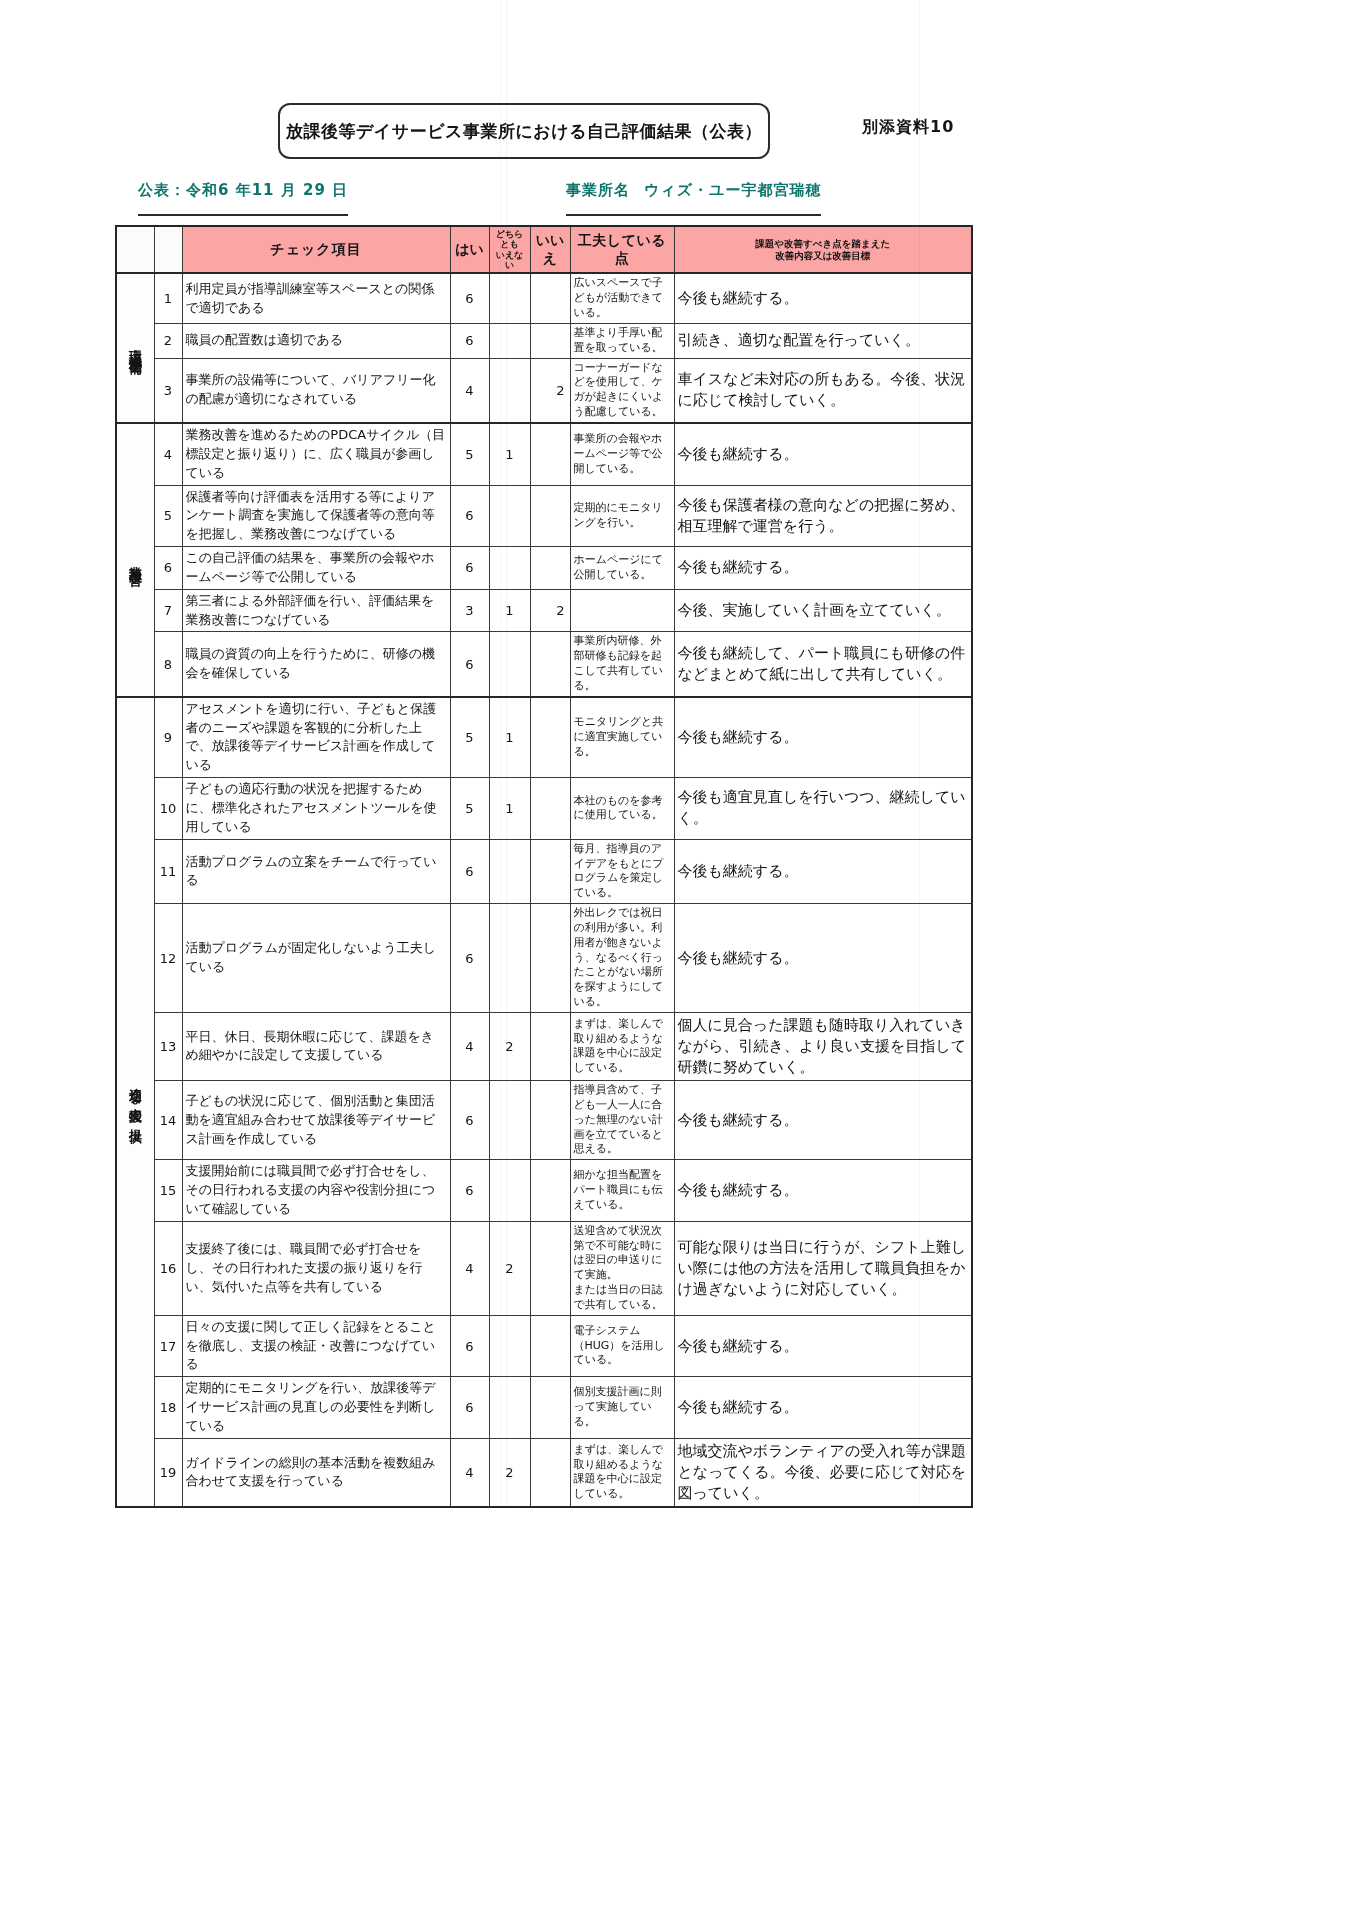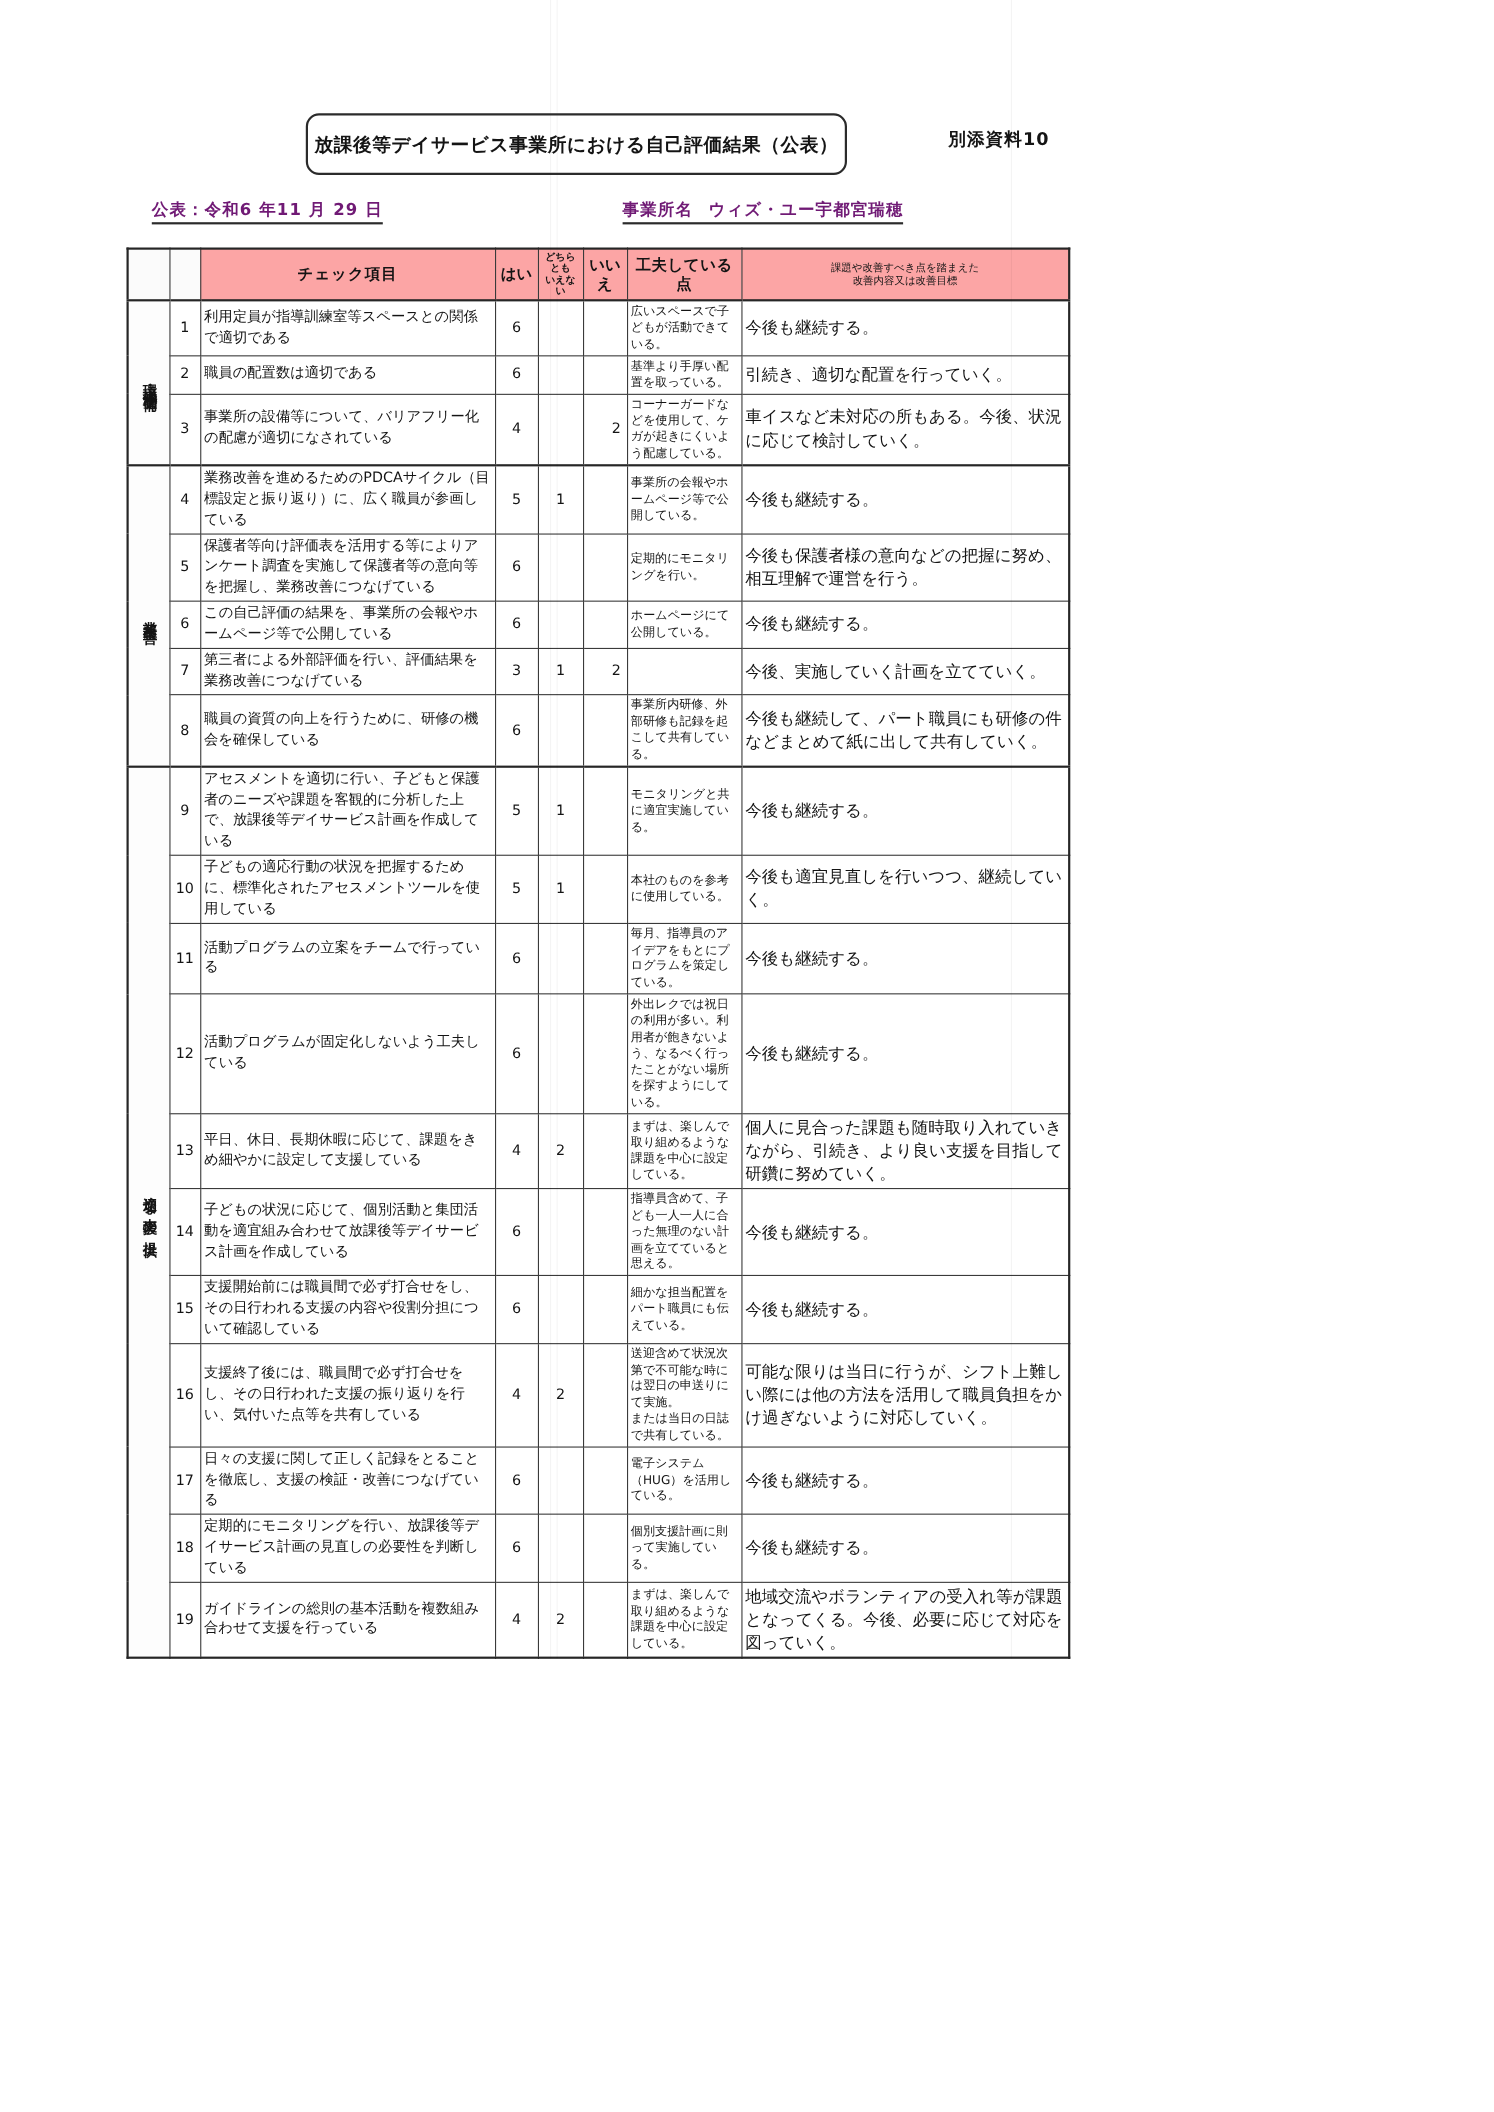--- a/index.html
+++ b/index.html
@@ -73,23 +73,23 @@
   
   .meta-row {
     position: relative;
     height: 40px;
     margin: 0;
   }
   .meta-item {
     position: absolute;
     font-size: 15px;
     font-weight: bold;
-    color: #701a75;
+    color: #0f766e;
     border-bottom: 2px solid #2b2b2b;
-    padding-bottom: 2px;
+    padding-bottom: 14px;
     white-space: nowrap;
   }
   .meta-pub { left: 138px; top: 6px; letter-spacing: 1px; }
   .meta-fac { left: 566px; top: 6px; letter-spacing: 1px; }
   .meta-fac .fac-label { margin-right: 14px; }
 
   
   .table-wrap {
     margin: 10px auto 0 auto;
     width: 856px;
@@ -123,21 +123,21 @@
     font-size: 13px;
     font-weight: bold;
     height: 40px;
     background: #fca5a5;
     border-bottom: 2px solid #262626;
   }
   th.h-item { font-size: 14px; letter-spacing: 1px; }
   th.h-yes, th.h-no { font-size: 14px; }
   th.h-nei { font-size: 9px; line-height: 1.15; }
   th.h-good { font-size: 14px; letter-spacing: 0.5px; }
-  th.h-impr { font-size: 9.5px; line-height: 1.25; font-weight: normal; }
+  th.h-impr { font-size: 9.5px; line-height: 1.25; font-weight: bold; }
   th.h-blank { background: #fbfbfb; }
 
   
   td.cat {
     text-align: center;
     font-size: 13px;
     font-weight: bold;
     letter-spacing: 2px;
     background: #fdfdfd;
     padding: 6px 0;

